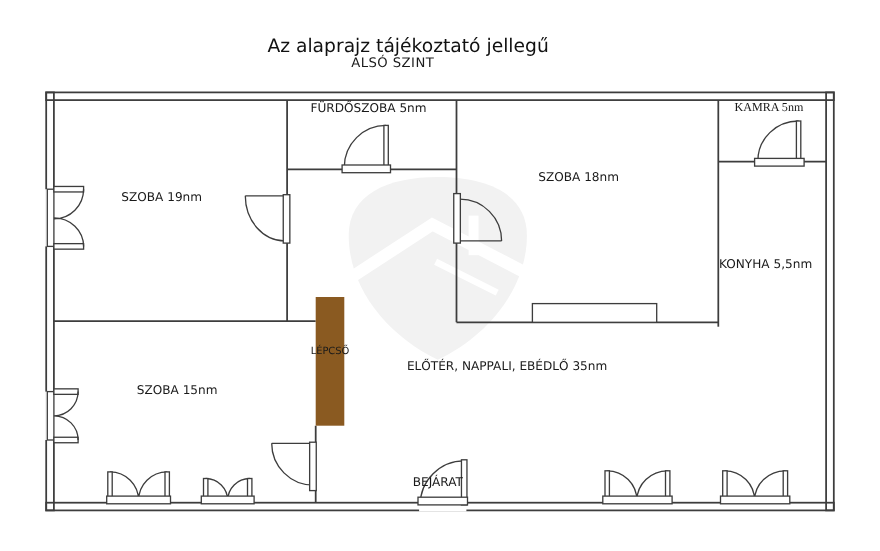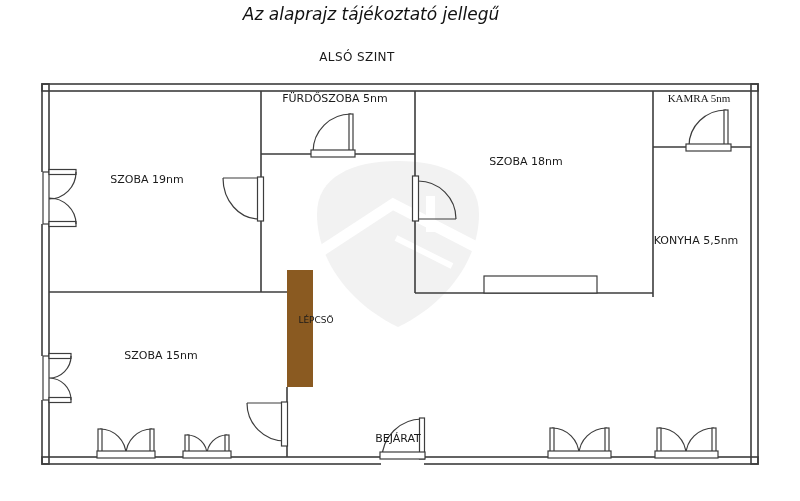--- a/index.html
+++ b/index.html
@@ -2,21 +2,21 @@
 <html style="--wall: #3d3d3d; --text: #1a1a1a; --stairs-fill: #8a5a21; --watermark: #f2f2f2;"><head>
 <meta charset="utf-8">
 <style>
   html,body{margin:0;padding:0;background:#fff;}
   #stage{position:relative;width:800px;height:501px;background:#fff;overflow:hidden;
          font-family:"DejaVu Sans","Liberation Sans",sans-serif;}
   .lbl{position:absolute;transform:translate(-50%,-50%);font-size:11px;
        color:var(--text,#1a1a1a);white-space:nowrap;}
   .lbl.title{font-size:17px;color:#111;}
   .lbl.sub{font-size:12px;letter-spacing:.4px;}
-  .lbl.tiny{font-size:9px;margin-left:16px;}
+  .lbl.tiny{font-size:9px;}
   svg .wall{stroke:var(--wall,#3d3d3d);stroke-width:1.6;fill:none;}
   svg .thin{stroke:var(--wall,#3d3d3d);stroke-width:1.2;fill:none;}
   svg .fillw{fill:#fff;stroke:var(--wall,#3d3d3d);stroke-width:1.2;}
   svg .gap{fill:#fff;stroke:none;}
 </style>
 </head>
 <body>
 
 <div id="stage">
 
@@ -125,23 +125,24 @@
         <rect class="fillw" x="655" y="451" width="63" height="7"></rect>
       </g>
     </g>
 
     <rect class="fillw" x="484" y="276" width="113" height="17"></rect>
 
     <rect x="287" y="270" width="26" height="117" fill="#8a5a21"></rect>
   </svg>
 
   
-  <div class="lbl title" style="left:371px;top:14px;font-style:italic;">Az alaprajz tájékoztató jellegű</div>
+  <div class="lbl title" style="left:371px;top:42px;">Az alaprajz tájékoztató jellegű</div>
   <div class="lbl sub" style="left:357px;top:57px;">ALSÓ SZINT</div>
   <div class="lbl" style="left:335px;top:98px;text-align:center;">FÜRDŐSZOBA 5nm</div>
   <div class="lbl" style="left:699px;top:98px;font-family:Liberation Serif, serif;">KAMRA 5nm</div>
   <div class="lbl" style="left:147px;top:179px;">SZOBA 19nm</div>
   <div class="lbl" style="left:526px;top:161px;">SZOBA 18nm</div>
   <div class="lbl" style="left:696px;top:240px;">KONYHA 5,5nm</div>
   <div class="lbl tiny" style="left:300px;top:320px;">LÉPCSŐ</div>
+  <div class="lbl" style="left:461px;top:333px;">ELŐTÉR, NAPPALI, EBÉDLŐ 35nm</div>
   <div class="lbl" style="left:161px;top:355px;">SZOBA 15nm</div>
   <div class="lbl" style="left:398px;top:438px;">BEJÁRAT</div>
 </div>
 
 </body></html>

